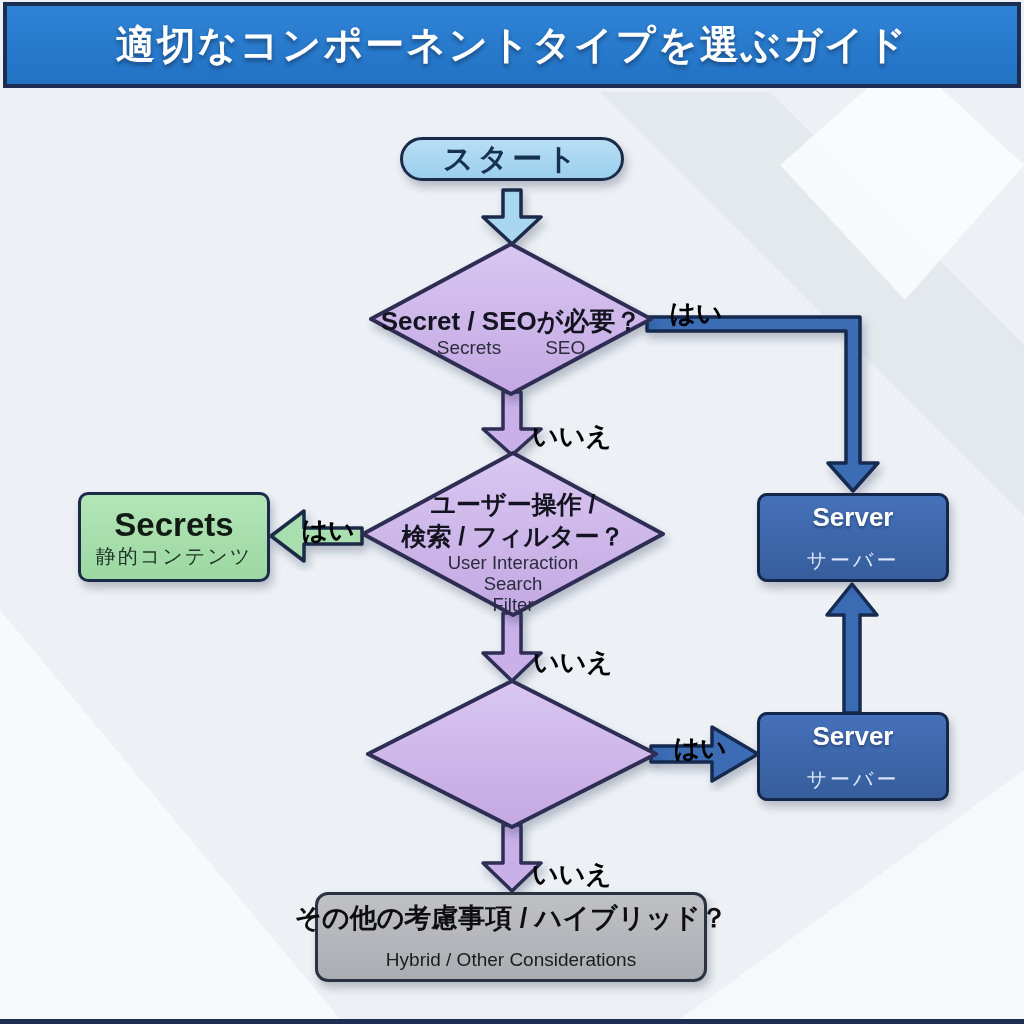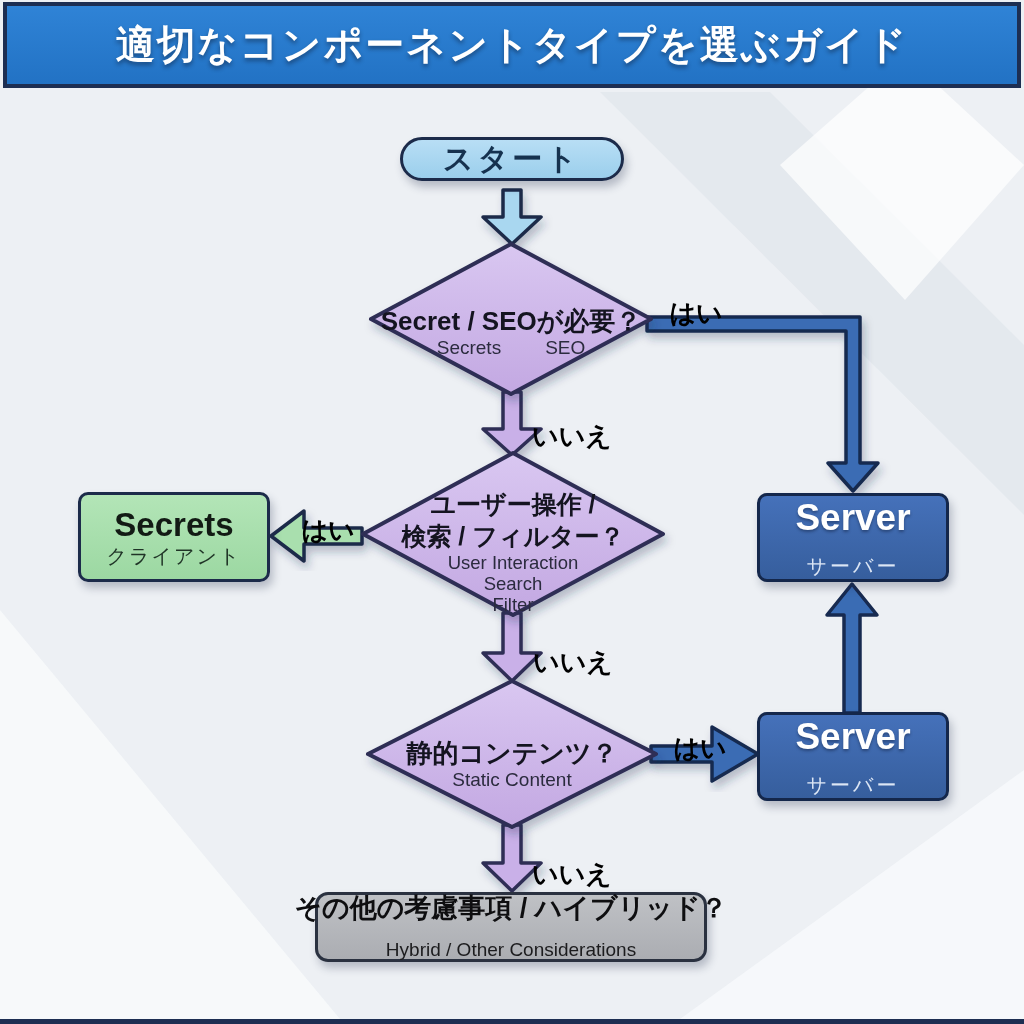--- a/index.html
+++ b/index.html
@@ -31,23 +31,23 @@
   }
   .pill{left:400px;top:137px;width:224px;height:44px;border-radius:31px;
         background:linear-gradient(#b8def5,#9bcfec);}
   .pill .t{font-size:30px;font-weight:800;color:#16324f;letter-spacing:4px;}
   .client{left:78px;top:492px;width:192px;height:90px;background:linear-gradient(#b3e5b7,#9cd8a2);}
   .client .t{font-size:33px;font-weight:800;color:#121a14;}
   .client .s{font-size:20px;color:#1f3326;margin-top:2px;letter-spacing:2px;}
   .server{width:192px;height:89px;background:linear-gradient(#4571ba,#365e9d);border-color:#14274b;}
   .server-top{left:757px;top:493px;}
   .server-bottom{left:757px;top:712px;}
-  .server .t{font-size:37px;font-weight:800;color:#ffffff;text-shadow:0 2px 3px rgba(10,20,45,.4);}
+  .server .t{font-size:26px;font-weight:800;color:#ffffff;text-shadow:0 2px 3px rgba(10,20,45,.4);}
   .server .s{font-size:20px;color:#dce6f5;margin-top:16px;letter-spacing:3px;}
-  .hybrid{left:315px;top:892px;width:392px;height:70px;border-radius:13px;
+  .hybrid{left:315px;top:892px;width:392px;height:90px;border-radius:13px;
           background:linear-gradient(#bfc1c5,#abadb2);border-color:#2a3140;}
   .hybrid .t{font-size:27px;font-weight:800;color:#0e0e10;white-space:nowrap;}
   .hybrid .s{font-size:19px;color:#1c1c1e;margin-top:15px;}
   
   .dtext{position:absolute;z-index:3;transform:translate(-50%,-50%);
          text-align:center;color:#141420;white-space:nowrap;}
   .dtext .main{font-size:26px;font-weight:800;line-height:32px;}
   .dtext .sub{font-size:19px;font-weight:400;color:#2b2b3e;line-height:21px;}
   .d1text{left:511px;top:331px;}
   .d1text .subrow span{display:inline-block;}
@@ -119,28 +119,24 @@
     <div class="sub">Filter</div>
   </div>
 
   <div class="dtext d1text">
     <div class="main">Secret / SEOが必要？</div>
     <div class="sub subrow">
       <span>Secrets</span><span>SEO</span>
     </div>
   </div>
 
-  <div class="dtext d3text">
-    <div class="main">静的コンテンツ？</div>
-    <div class="sub">Static Content</div>
-  </div>
 
   <div class="node client">
     <div class="t">Secrets</div>
-    <div class="s">クライアント</div>
+    <div class="s">静的コンテンツ</div>
   </div>
 
   <div class="node server server-top">
     <div class="t">Server</div>
     <div class="s">サーバー</div>
   </div>
 
   <div class="node server server-bottom">
     <div class="t">Server</div>
     <div class="s">サーバー</div>

